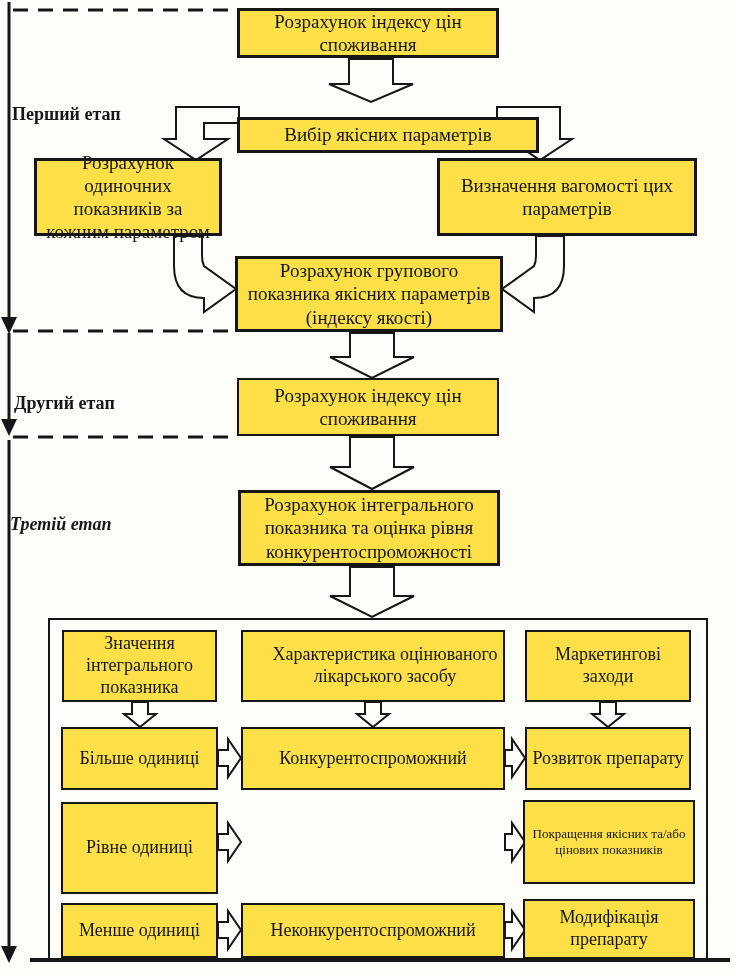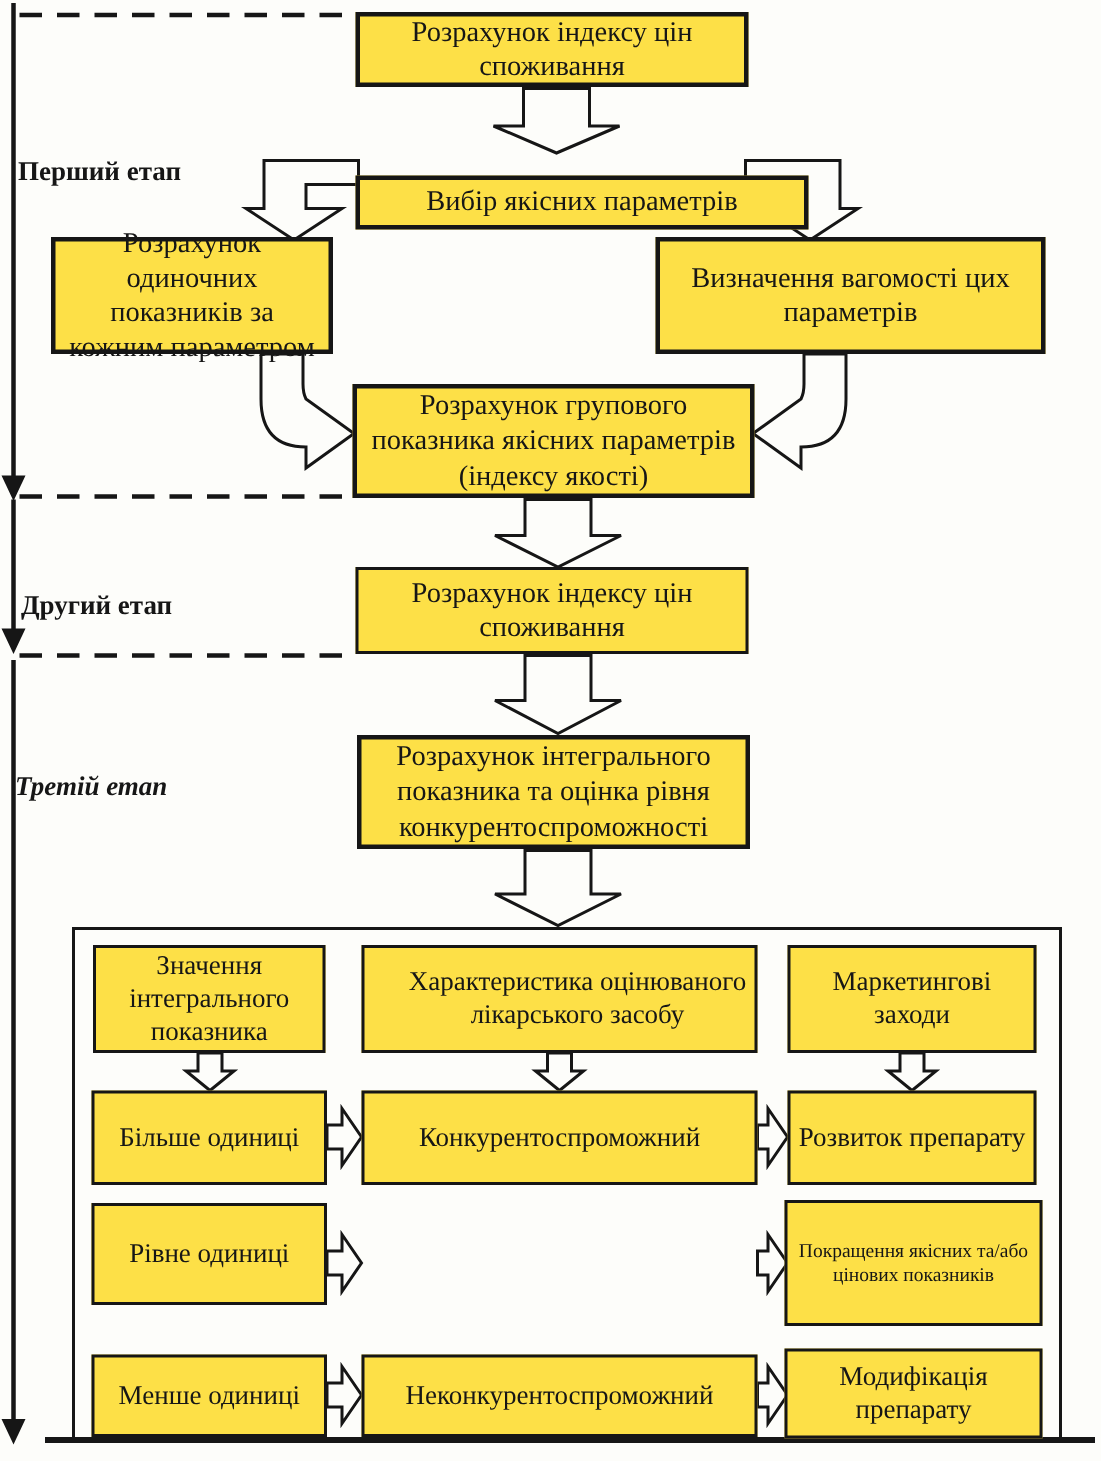--- a/index.html
+++ b/index.html
@@ -107,20 +107,20 @@
   <div class="bottom-rule" style="left:30px;top:958px;width:700px;"></div>
 
   <div class="box cell" style="left:62px;top:630px;width:155px;height:72px;">Значення інтегрального показника</div>
   <div class="box cell" style="left:241px;top:630px;width:264px;height:72px;padding-left:28px;">Характеристика оцінюваного лікарського засобу</div>
   <div class="box cell" style="left:525px;top:630px;width:166px;height:72px;">Маркетингові заходи</div>
 
   <div class="box cell" style="left:61px;top:727px;width:157px;height:63px;">Більше одиниці</div>
   <div class="box cell" style="left:241px;top:727px;width:264px;height:63px;">Конкурентоспроможний</div>
   <div class="box cell" style="left:525px;top:727px;width:166px;height:63px;">Розвиток препарату</div>
 
-  <div class="box cell" style="left:61px;top:802px;width:157px;height:68px;">Рівне одиниці</div>
+  <div class="box cell" style="left:61px;top:802px;width:157px;height:92px;">Рівне одиниці</div>
   <div class="box cell tight" style="left:523px;top:800px;width:172px;height:84px;">Покращення якісних та/або цінових показників</div>
 
   <div class="box cell" style="left:241px;top:903px;width:264px;height:55px;">Неконкурентоспроможний</div>
   <div class="box cell" style="left:61px;top:903px;width:157px;height:55px;">Менше одиниці</div>
   <div class="box cell" style="left:523px;top:899px;width:172px;height:60px;">Модифікація препарату</div>
 
 </div>
 
 </body></html>

